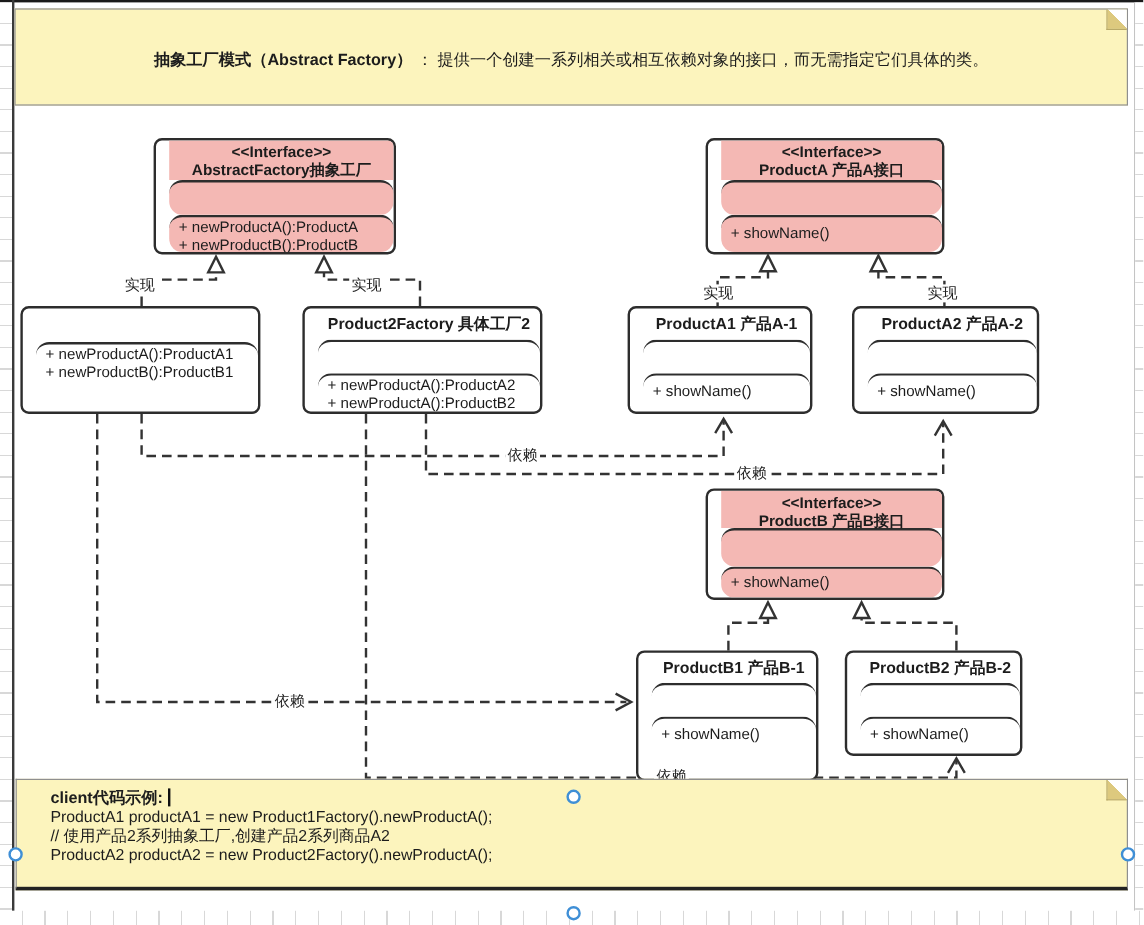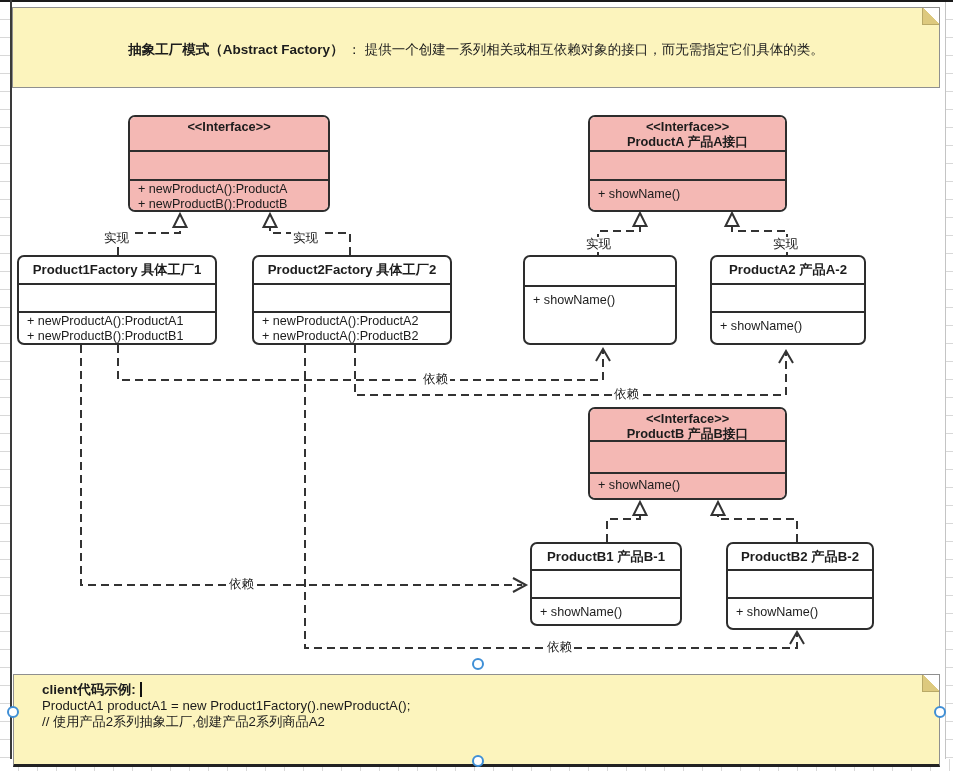--- a/index.html
+++ b/index.html
@@ -19,44 +19,44 @@
     background:repeating-linear-gradient(to right,#ffffff 0 18px,#d8d8d8 18px 19px);}
 
   
   .note{position:absolute;background:var(--note-fill,#fcf4bd);border:1px solid #8f8f8f;box-sizing:border-box;}
   .fold{position:absolute;top:0;right:0;width:17px;height:17px;
     background:linear-gradient(to bottom left,#ffffff 0 49%,#ddc97e 50% 100%);
     border-left:1px solid #b9a967;border-bottom:1px solid #b9a967;box-sizing:border-box;}
   #banner{left:12px;top:7px;width:928px;height:81px;padding-left:11px;}
   #banner .txt{position:absolute;left:0;right:0;top:33px;text-align:center;font-size:13.5px;white-space:nowrap;}
   #banner b{font-weight:bold;}
-  #client-note{left:13px;top:674px;width:927px;height:93px;border-bottom:3px solid #222;}
+  #client-note{left:13px;top:649px;width:927px;height:93px;border-bottom:3px solid #222;}
   #client-note .body{position:absolute;left:28px;top:7px;font-size:13.2px;line-height:16px;}
   #client-note .t{font-weight:bold;font-size:13.5px;}
   .caret{display:inline-block;width:2px;height:15px;background:#111;margin-left:4px;vertical-align:-3px;}
 
   
   .uml{position:absolute;border:2px solid #2d2d2d;border-radius:7px;background:#fff;
     box-sizing:border-box;overflow:hidden;}
   .uml .sec{box-sizing:border-box;}
-  .uml .sec + .sec{border-top:2px solid #2d2d2d;}
+  .uml .sec + .sec{border-top:2px solid #2d2d2d;border-radius:11px;}
   .uml.iface .sec{background:var(--iface-fill,#f4b8b4);}
   .hd{text-align:center;font-weight:bold;font-size:12.8px;line-height:15px;padding-top:2px;}
   .hd1{display:flex;align-items:center;justify-content:center;font-weight:bold;font-size:13.2px;}
   .methods{font-size:12.6px;line-height:15px;padding:1px 6px 0 8px;text-align:left;}
 
   
   .lbl{position:absolute;font-size:12.5px;color:#222;background:#fff;padding:0 2px;line-height:15px;z-index:5;}
 
   
   .handle{position:absolute;width:8px;height:8px;border:2px solid var(--handle,#3f8fd6);
     border-radius:50%;background:#fff;box-sizing:content-box;z-index:9;}
 
   svg.wires{position:absolute;left:0;top:0;z-index:1;}
-  .uml{z-index:2;}
+  .uml{z-index:2;padding-left:11px;}
   .note{z-index:6;}
   .dash{fill:none;stroke:var(--line,#333);stroke-width:2;stroke-dasharray:8 5;}
   .tri{fill:#fff;stroke:var(--line,#333);stroke-width:2;stroke-linejoin:miter;}
   .open{fill:none;stroke:var(--line,#333);stroke-width:2;}
 </style>
 </head>
 <body>
 
 <div id="canvas" style="--iface-fill: #f4b8b4; --note-fill: #fcf4bd; --line: #333333; --handle: #3f8fd6;">
 
@@ -110,62 +110,63 @@
   <span class="lbl" style="left:584px;top:237px;">实现</span>
   <span class="lbl" style="left:771px;top:237px;">实现</span>
   <span class="lbl" style="left:421px;top:372px;">依赖</span>
   <span class="lbl" style="left:612px;top:387px;">依赖</span>
   <span class="lbl" style="left:227px;top:577px;">依赖</span>
   <span class="lbl" style="left:545px;top:640px;">依赖</span>
 
   <div class="uml iface" style="left:128px;top:115px;width:202px;height:97px;">
     <div class="sec hd" style="height:33px;">
       <div>&lt;&lt;Interface&gt;&gt;</div>
+      <div>AbstractFactory抽象工厂</div>
     </div>
     <div class="sec" style="height:29px;"></div>
     <div class="sec methods" style="height:31px;">
       <div>+ newProductA():ProductA</div>
       <div>+ newProductB():ProductB</div>
     </div>
   </div>
 
   <div class="uml iface" style="left:588px;top:115px;width:199px;height:97px;">
     <div class="sec hd" style="height:33px;">
       <div>&lt;&lt;Interface&gt;&gt;</div>
       <div>ProductA 产品A接口</div>
     </div>
     <div class="sec" style="height:29px;"></div>
     <div class="sec methods" style="height:31px;padding-top:6px;">
       <div>+ showName()</div>
     </div>
   </div>
 
   <div class="uml impl" style="left:17px;top:255px;width:200px;height:90px;">
-    <div class="sec hd1" style="height:26px;">
-      <div>Product1Factory 具体工厂1</div>
-    </div>
     <div class="sec" style="height:28px;"></div>
     <div class="sec methods" style="height:48px;">
       <div>+ newProductA():ProductA1</div>
       <div>+ newProductB():ProductB1</div>
     </div>
   </div>
 
   <div class="uml impl" style="left:252px;top:255px;width:200px;height:90px;">
     <div class="sec hd1" style="height:26px;">
       <div>Product2Factory 具体工厂2</div>
     </div>
     <div class="sec" style="height:28px;"></div>
     <div class="sec methods" style="height:32px;">
       <div>+ newProductA():ProductA2</div>
       <div>+ newProductA():ProductB2</div>
     </div>
   </div>
 
   <div class="uml impl" style="left:523px;top:255px;width:154px;height:90px;">
+    <div class="sec hd1" style="height:26px;">
+      <div>ProductA1 产品A-1</div>
+    </div>
     <div class="sec" style="height:28px;"></div>
     <div class="sec methods" style="height:32px;padding-top:6px;">
       <div>+ showName()</div>
     </div>
   </div>
 
   <div class="uml impl" style="left:710px;top:255px;width:156px;height:90px;">
     <div class="sec hd1" style="height:26px;">
       <div>ProductA2 产品A-2</div>
     </div>
@@ -179,48 +180,49 @@
     <div class="sec hd" style="height:31px;">
       <div>&lt;&lt;Interface&gt;&gt;</div>
       <div>ProductB 产品B接口</div>
     </div>
     <div class="sec" style="height:32px;"></div>
     <div class="sec methods" style="height:26px;padding-top:4px;">
       <div>+ showName()</div>
     </div>
   </div>
 
-  <div class="uml impl" style="left:530px;top:542px;width:152px;height:84px;">
+  <div class="uml impl" style="left:530px;top:542px;width:152px;height:109px;">
     <div class="sec hd1" style="height:25px;">
       <div>ProductB1 产品B-1</div>
     </div>
     <div class="sec" style="height:28px;"></div>
     <div class="sec methods" style="height:31px;padding-top:6px;">
       <div>+ showName()</div>
     </div>
   </div>
 
-  <div class="uml impl" style="left:726px;top:542px;width:148px;height:88px;">
+  <div class="uml impl" style="left:704px;top:542px;width:148px;height:88px;">
     <div class="sec hd1" style="height:25px;">
       <div>ProductB2 产品B-2</div>
     </div>
     <div class="sec" style="height:28px;"></div>
     <div class="sec methods" style="height:31px;padding-top:6px;">
       <div>+ showName()</div>
     </div>
   </div>
 
   <div class="note" id="client-note">
     <div class="fold"></div>
     <div class="body">
       <div>
         <span class="t">client代码示例:</span><span class="caret"></span>
       </div>
       <div>ProductA1 productA1 = new Product1Factory().newProductA();</div>
       <div>// 使用产品2系列抽象工厂,创建产品2系列商品A2</div>
+      <div>ProductA2 productA2 = new Product2Factory().newProductA();</div>
     </div>
   </div>
 
   <div class="handle" style="left:472px;top:658px;"></div>
   <div class="handle" style="left:7px;top:706px;"></div>
   <div class="handle" style="left:934px;top:706px;"></div>
   <div class="handle" style="left:472px;top:755px;"></div>
 
 </div>
 

